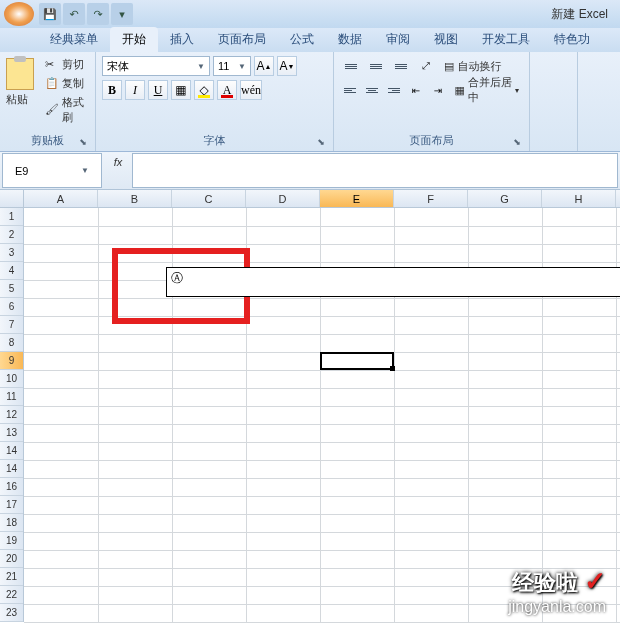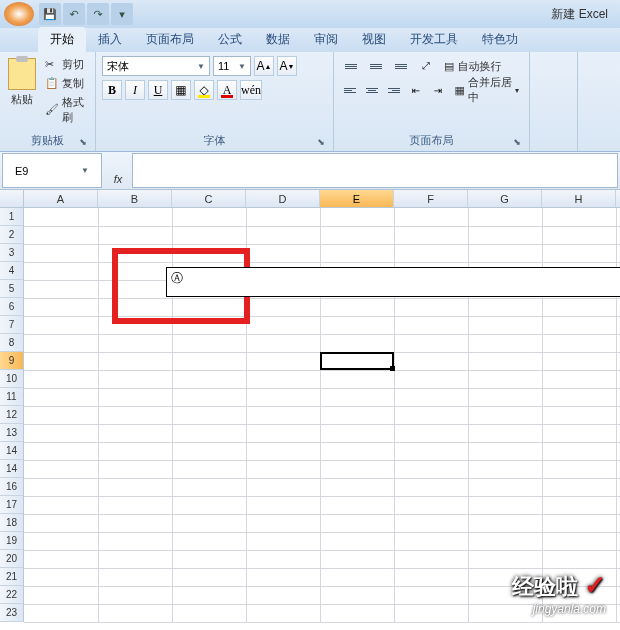--- a/index.html
+++ b/index.html
@@ -13,21 +13,21 @@
 .ribbon-tabs { height: 24px; background: linear-gradient(#dce9f8, #c9ddf1); display: flex; align-items: flex-end; padding-left: 38px; font-size: 12px; }
 .ribbon-tab { padding: 4px 12px; color: #2a4d7a; cursor: pointer; }
 .ribbon-tab.active { background: #e8f0fa; border-radius: 4px 4px 0 0; color: #000; }
 
 .ribbon-body { height: 100px; background: linear-gradient(#e8f0fa, #d8e6f4); display: flex; border-bottom: 1px solid #9db8d8; }
 .ribbon-group { border-right: 1px solid #b8cce0; display: flex; flex-direction: column; padding: 4px 6px 0; }
 .ribbon-group-content { flex: 1; display: flex; }
 .ribbon-group-label { height: 18px; font-size: 11px; color: #3a5a80; text-align: center; position: relative; }
 .ribbon-group-label .launcher { position: absolute; right: 0; bottom: 2px; width: 12px; height: 12px; font-size: 9px; color: #567; }
 
-.clipboard-big { width: 38px; display: flex; flex-direction: column; align-items: center; font-size: 11px; color: #333; }
+.clipboard-big { width: 38px; display: flex; flex-direction: column; font-size: 11px; color: #333; }
 .clipboard-icon { width: 28px; height: 32px; background: #fce592; border: 1px solid #c9a050; margin: 2px 0; position: relative; }
 .clipboard-icon::before { content: ""; position: absolute; top: -3px; left: 7px; width: 12px; height: 6px; background: #c0c0c0; border-radius: 2px; }
 .clipboard-side { display: flex; flex-direction: column; gap: 2px; margin-left: 4px; font-size: 11px; }
 .clipboard-side div { display: flex; align-items: center; gap: 3px; color: #333; padding: 1px 3px; }
 .mini-icon { width: 14px; height: 14px; display: inline-block; }
 
 .font-group { width: 238px; }
 .font-group .ribbon-group-content { flex-direction: column; gap: 4px; }
 .font-row { display: flex; gap: 3px; align-items: center; }
 .combo { background: #fff; border: 1px solid #a0b8d0; height: 20px; font-size: 11px; padding: 1px 4px; display: flex; align-items: center; justify-content: space-between; }
@@ -39,21 +39,21 @@
 .align-btn { width: 22px; height: 20px; border: 1px solid transparent; display: inline-flex; align-items: center; justify-content: center; font-size: 10px; }
 .align-lines { display: flex; flex-direction: column; gap: 1px; }
 .align-lines span { display: block; width: 12px; height: 1px; background: #456; }
 .wrap-btn, .merge-btn { height: 20px; font-size: 11px; padding: 0 4px; display: flex; align-items: center; gap: 3px; color: #333; }
 
 .number-group { width: 48px; }
 .combo.general { width: 42px; }
 
 .namebox-row { height: 38px; background: linear-gradient(#eef4fb,#dfe9f4); display: flex; border-bottom: 1px solid #b0c4d8; }
 .namebox { width: 100px; background: #fff; border: 1px solid #a0b8d0; margin: 1px 2px; font-size: 11px; display: flex; align-items: center; padding: 0 12px; justify-content: space-between; }
-.fx-area { display: flex; align-items: flex-end; margin-left: 2px; }
+.fx-area { display: flex; align-items: flex-start; margin-left: 2px; }
 .fx-btn { width: 24px; height: 20px; display: flex; align-items: center; justify-content: center; font-size: 11px; font-style: italic; color: #333; }
 .formula-bar { flex: 1; background: #fff; border: 1px solid #a0b8d0; margin: 1px 2px; }
 
 .grid-area { position: relative; background: #fff; height: 436px; overflow: hidden; }
 .col-headers { display: flex; height: 18px; background: linear-gradient(#f2f6fb,#dce6f2); border-bottom: 1px solid #b8c8d8; }
 .corner { width: 24px; border-right: 1px solid #b8c8d8; background: linear-gradient(#f2f6fb,#dce6f2); }
 .col-h { width: 74px; border-right: 1px solid #c8d4e0; font-size: 11px; text-align: center; line-height: 18px; color: #333; }
 .col-h.sel { background: linear-gradient(#ffd891,#f9b856); color: #000; }
 .grid-body { display: flex; }
 .row-headers { width: 24px; background: linear-gradient(to right,#f2f6fb,#dce6f2); border-right: 1px solid #b8c8d8; }
@@ -65,35 +65,36 @@
 .gl-h { position: absolute; left: 0; right: 0; height: 1px; background: #d4d8dc; }
 
 .red-box { position: absolute; border: 6px solid #e52020; }
 .text-box { position: absolute; border: 1px solid #000; background: #fff; font-size: 12px; padding: 2px 4px; }
 .selection { position: absolute; border: 2px solid #000; }
 .selection::after { content: ""; position: absolute; right: -3px; bottom: -3px; width: 5px; height: 5px; background: #000; }
 
 .watermark { position: absolute; right: 14px; bottom: 14px; text-align: right; color: #fff; }
 .watermark .main { font-size: 22px; font-weight: bold; text-shadow: 0 0 4px #000, 1px 1px 2px #000; }
 .watermark .check { color: #e02020; font-size: 26px; }
-.watermark .sub { font-size: 12px; font-style: italic; text-shadow: 0 0 3px #000; }
+.watermark .sub { font-size: 16px; text-shadow: 0 0 3px #000; }
 </style>
 </head>
 <body>
 
 <div class="titlebar">
   <div class="office-btn"></div>
   <div class="qat-btn">💾</div>
   <div class="qat-btn">↶</div>
   <div class="qat-btn">↷</div>
   <div class="qat-btn">▾</div>
   <div class="title-text">新建 Excel</div>
 </div>
 
 <div class="ribbon-tabs">
+  <div class="ribbon-tab">经典菜单</div>
   <div class="ribbon-tab active">开始</div>
   <div class="ribbon-tab">插入</div>
   <div class="ribbon-tab">页面布局</div>
   <div class="ribbon-tab">公式</div>
   <div class="ribbon-tab">数据</div>
   <div class="ribbon-tab">审阅</div>
   <div class="ribbon-tab">视图</div>
   <div class="ribbon-tab">开发工具</div>
   <div class="ribbon-tab">特色功</div>
 </div>

